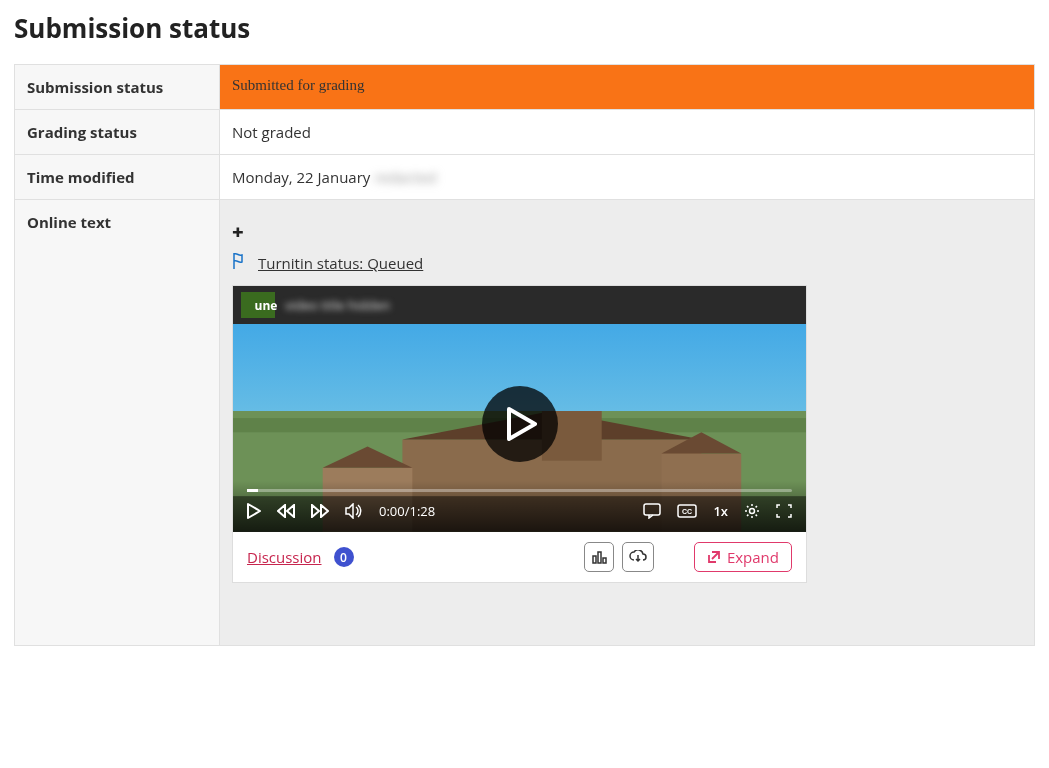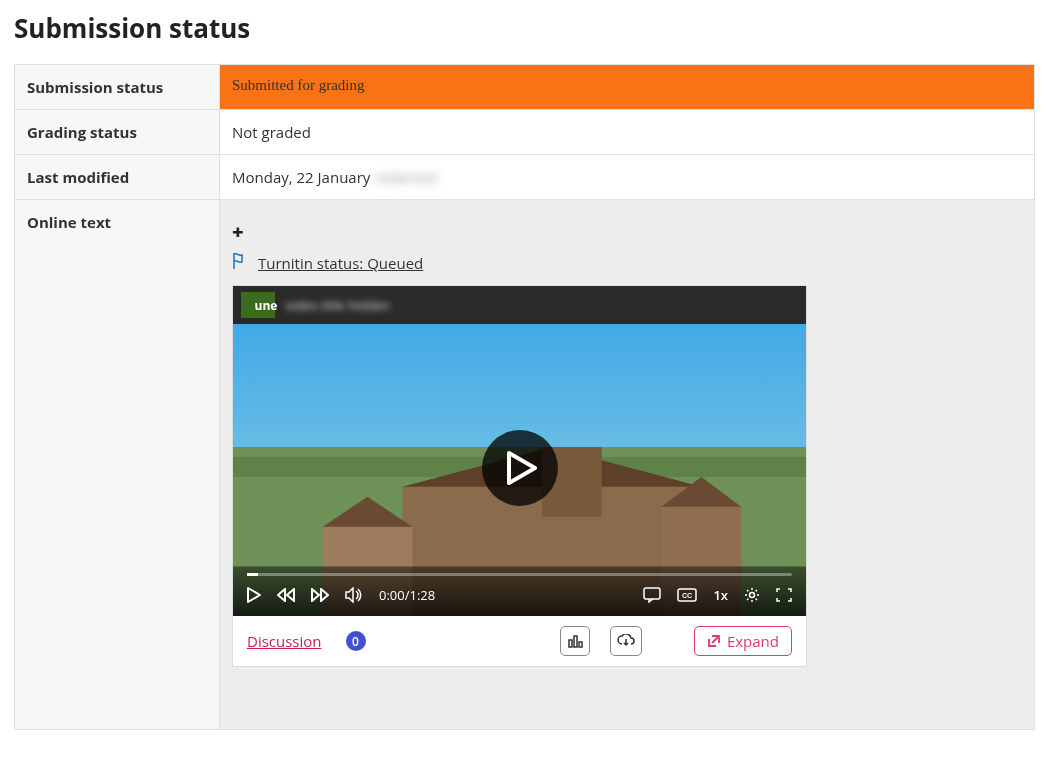--- a/index.html
+++ b/index.html
@@ -96,21 +96,21 @@
     padding-left: 16px;
   }
   .video-title {
     color: #ddd;
     font-size: 13px;
     filter: blur(3px);
     user-select: none;
   }
   .video-frame {
     position: relative;
-    height: 292px;
+    height: 208px;
     background: linear-gradient(to bottom, #43a9e6 0%, #67bde5 44%, #6d9b5a 44.1%, rgba(0,0,0,0) 100%),
                 linear-gradient(to bottom, rgba(0,0,0,0) 60%, rgba(0,0,0,0.7) 100%);
     overflow: hidden;
   }
   .scene {
     position: absolute;
     left: 0; right: 0; bottom: 0;
     height: 58%;
   }
   .scene svg { display:block; }
@@ -165,21 +165,21 @@
     display: flex;
     align-items: center;
     color: #fff;
   }
   .speed { font-weight: 600; font-size: 13px; }
   
   .player-footer {
     display: flex;
     align-items: center;
     padding: 10px 14px;
-    gap: 20px;
+    gap: 8px;
     background: #fff;
   }
   .discussion-link {
     color: #c7254e;
     text-decoration: underline;
     font-size: 15px;
     cursor: pointer;
   }
   .count-badge {
     display: inline-flex;
@@ -233,21 +233,21 @@
   <tbody>
       <tr class="submitted">
     <th>Submission status</th>
     <td>Submitted for grading</td>
   </tr>
   <tr>
     <th>Grading status</th>
     <td>Not graded</td>
   </tr>
   <tr>
-    <th>Last modified</th>
+    <th>Time modified</th>
     <td>
       <span>Monday, 22 January</span>
       <span class="blurred">redacted</span>
     </td>
   </tr>
   <tr class="online-text">
     <th>Online text</th>
     <td>
       <div class="plus">+</div>
       <div class="turnitin-row">

